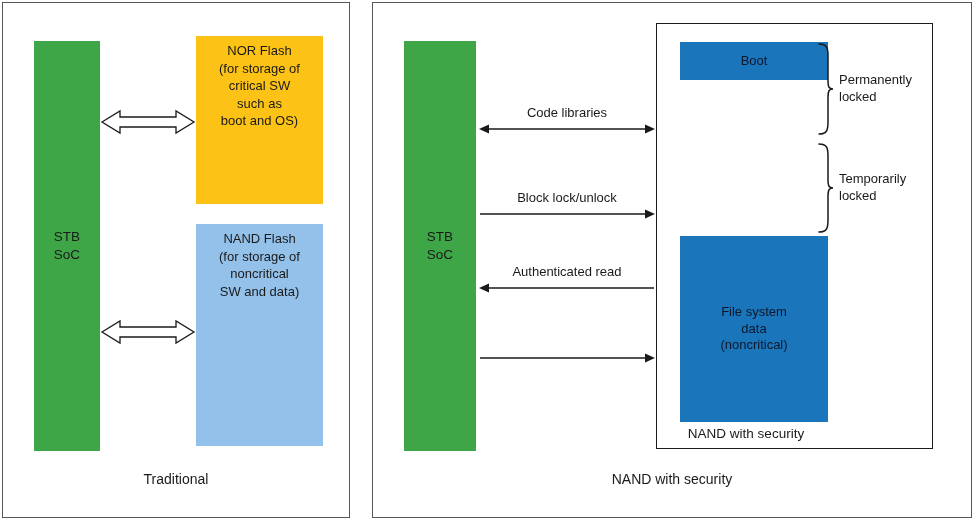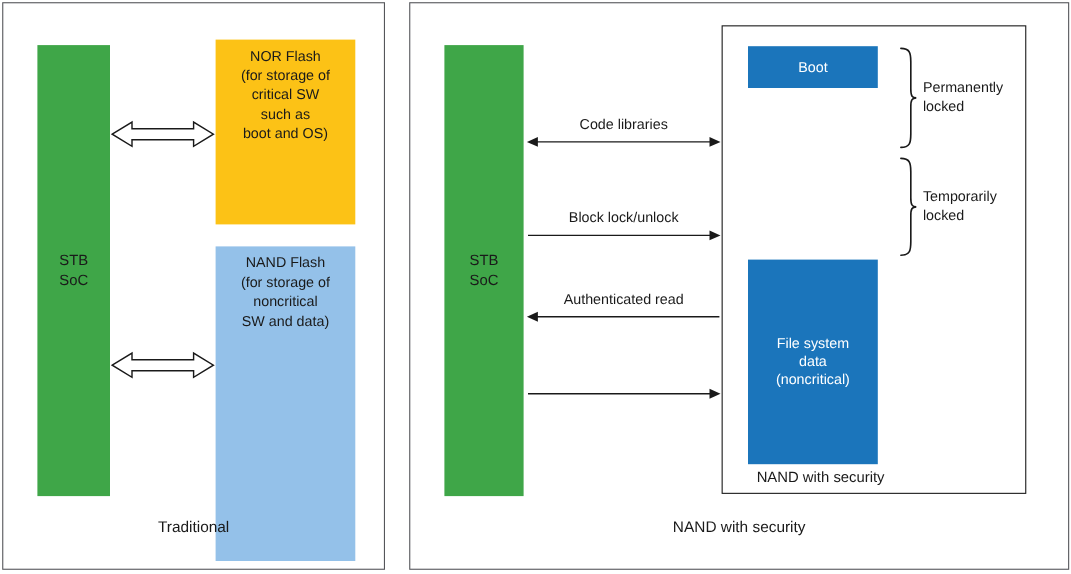--- a/index.html
+++ b/index.html
@@ -11,21 +11,21 @@
   .abs{position:absolute;box-sizing:border-box;}
   .pre{white-space:pre-line;}
   .soc-box{background:var(--green);display:flex;align-items:center;justify-content:center;
            font-size:13.5px;line-height:1.35;text-align:left;}
   .flash-box{display:flex;justify-content:center;text-align:center;
              font-size:13px;line-height:1.35;padding:6px;}
   .nor{background:var(--yellow);}
   .nandlt{background:var(--light-blue);}
   .caption{position:absolute;left:0;width:100%;text-align:center;font-size:14px;}
   .nand-outer{border:1.4px solid #1a1a1a;background:#ffffff;}
-  .section{position:absolute;left:23px;width:118px;background:var(--dark-blue);color:#ffffff;
+  .section{position:absolute;left:23px;width:148px;background:var(--dark-blue);color:#0f172a;
            display:flex;align-items:center;justify-content:center;text-align:center;
            font-size:13px;line-height:1.3;}
   .nand-outer-label{position:absolute;left:0;top:402px;width:178px;text-align:center;font-size:13.5px;}
   .arrow-row{position:absolute;left:105px;width:178px;text-align:center;}
   .arrow-row .lbl{display:block;font-size:13px;line-height:18px;height:18px;}
   .bracket-label{position:absolute;left:182px;width:95px;font-size:13px;line-height:1.3;text-align:left;}
   svg{display:block;}
 </style>
 </head>
 <body>
@@ -40,21 +40,21 @@
     </div>
 
     <div class="abs flash-box nor pre" style="left:193px;top:33px;width:127px;height:168px;">
       <span class="pre">NOR Flash
 (for storage of
 critical SW
 such as
 boot and OS)</span>
     </div>
 
-    <div class="abs flash-box nandlt pre" style="left:193px;top:221px;width:127px;height:286px;">
+    <div class="abs flash-box nandlt pre" style="left:193px;top:221px;width:127px;height:222px;">
       <span class="pre">NAND Flash
 (for storage of
 noncritical
 SW and data)</span>
     </div>
 
     <svg class="abs" style="left:97px;top:104px;" width="96" height="30" viewBox="0 0 96 30">
       <polygon points="2,15 20,4 20,10 76,10 76,4 94,15 76,26 76,20 20,20 20,26" fill="#ffffff" stroke="#1a1a1a" stroke-width="1.3"></polygon>
     </svg>
 

